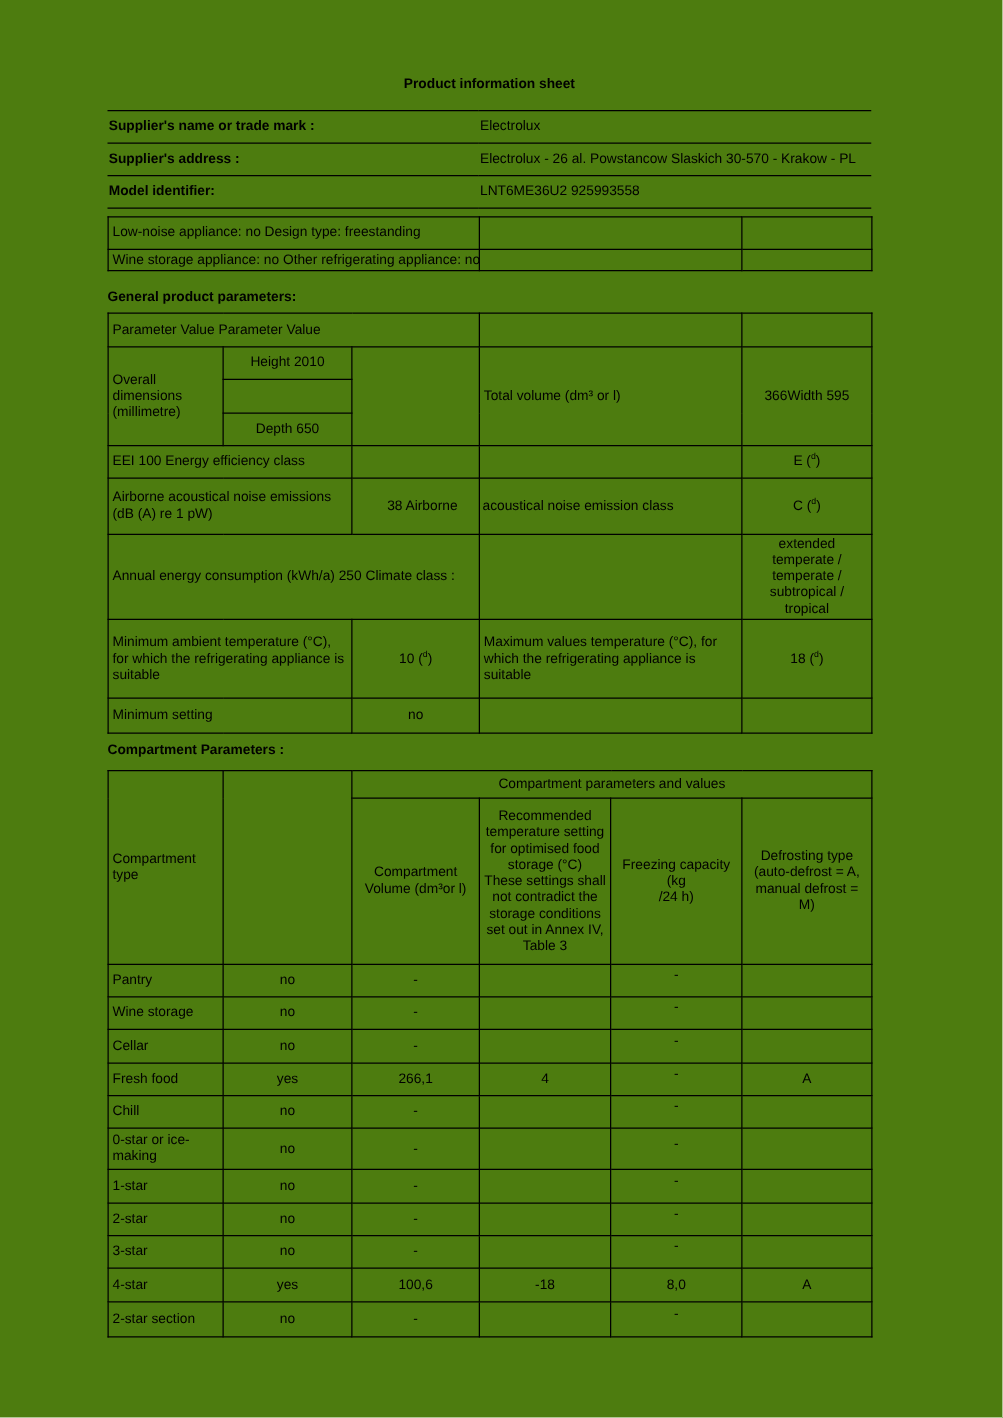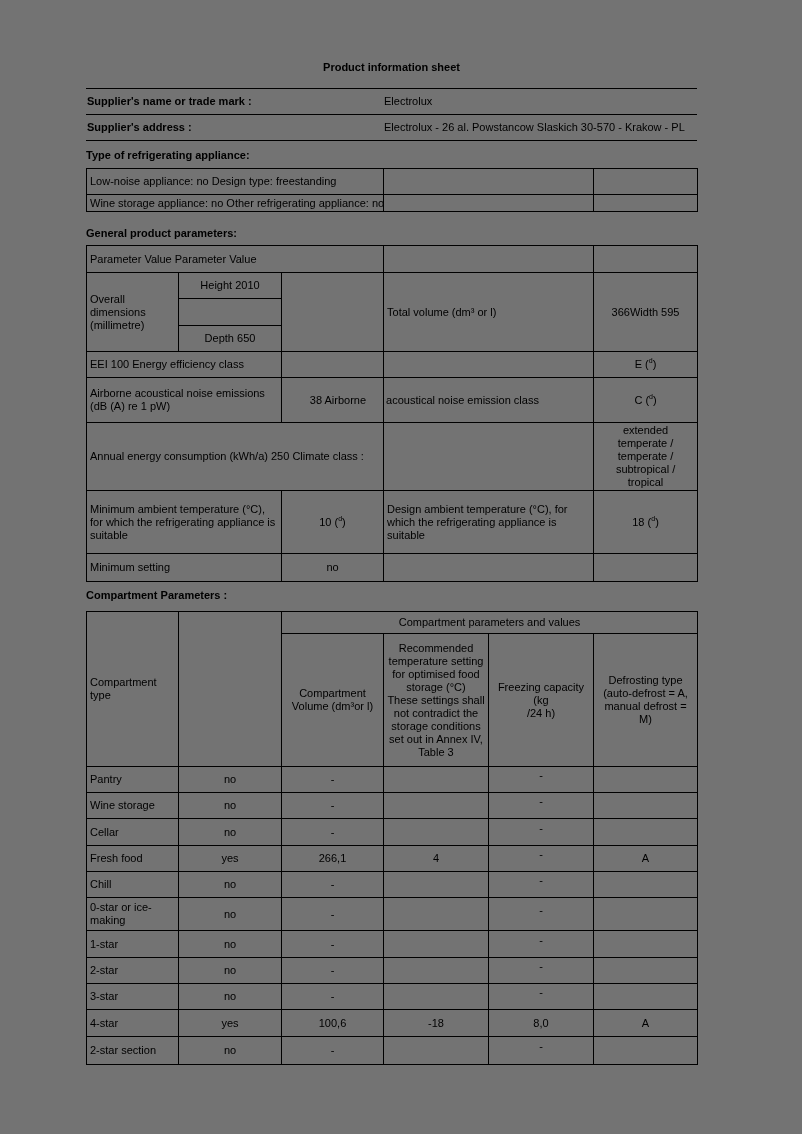--- a/index.html
+++ b/index.html
@@ -2,21 +2,21 @@
 <html><head>
 <meta charset="utf-8">
 <style>
   * { margin:0; padding:0; box-sizing:border-box; }
   html,body { background:#fff; }
   body {
     width:802px; height:1134px;
     font-family:"Liberation Sans","DejaVu Sans",sans-serif;
     font-size:11px; color:#000;
   }
-  .page { position:relative; width:802px; height:1134px; overflow:hidden; background:#737373; }
+  .page { position:relative; width:802px; height:1134px; overflow:hidden; background:#4d7c0f; }
   .content { position:absolute; left:86px; top:0; width:611px; }
   .title { margin-top:60px; text-align:center; font-weight:bold; line-height:14px; }
   table { border-collapse:collapse; table-layout:fixed; width:611px; }
   td { vertical-align:middle; padding:1px 3px; line-height:13px; word-wrap:break-word; }
   .center { text-align:center; }
   .nowrap { white-space:nowrap; }
   .pre { white-space:pre-line; }
   .pr0 { text-align:right; padding-right:17px; }
   .pl2 { padding-left:2px; }
   sup { font-size:7px; line-height:0; }
@@ -69,24 +69,27 @@
         </colgroup>
       <tbody>
           <tr>
         <td class="label nowrap">Supplier's name or trade mark :</td>
         <td class="nowrap">Electrolux</td>
       </tr>
       <tr>
         <td class="label nowrap">Supplier's address :</td>
         <td class="nowrap">Electrolux - 26 al. Powstancow Slaskich 30-570 - Krakow - PL</td>
       </tr>
-    </tbody>
-      </table>
-
-    <div class="section-head h-type">Type of refrigerating appliance:</div>
+      <tr>
+        <td class="label nowrap">Model identifier:</td>
+        <td class="nowrap">LNT6ME36U2 925993558</td>
+      </tr>
+    </tbody>
+      </table>
+
     <table class="grid t-type">
       <colgroup>
           <col style="width:297px">
           <col style="width:210px">
           <col style="width:104px">
         </colgroup>
       <tbody>
           <tr class="tr1">
         <td class="nowrap">Low-noise appliance: no Design type: freestanding</td>
         <td></td>
@@ -144,21 +147,21 @@
         <td colspan="3">Annual energy consumption (kWh/a) 250 Climate class :</td>
         <td></td>
         <td class="center pre">extended
 temperate /
 temperate /
 subtropical / tropical</td>
       </tr>
       <tr class="rf">
         <td colspan="2">Minimum ambient temperature (°C), for which the refrigerating appliance is suitable</td>
         <td class="center"><span>10 (</span><sup>d</sup><span>)</span></td>
-        <td>Design ambient temperature (°C), for which the refrigerating appliance is suitable</td>
+        <td>Maximum values temperature (°C), for which the refrigerating appliance is suitable</td>
         <td class="center"><span>18 (</span><sup>d</sup><span>)</span></td>
       </tr>
       <tr class="rg">
         <td colspan="2">Minimum setting</td>
         <td class="center">no</td>
         <td></td>
         <td></td>
       </tr>
     </tbody>
       </table>

